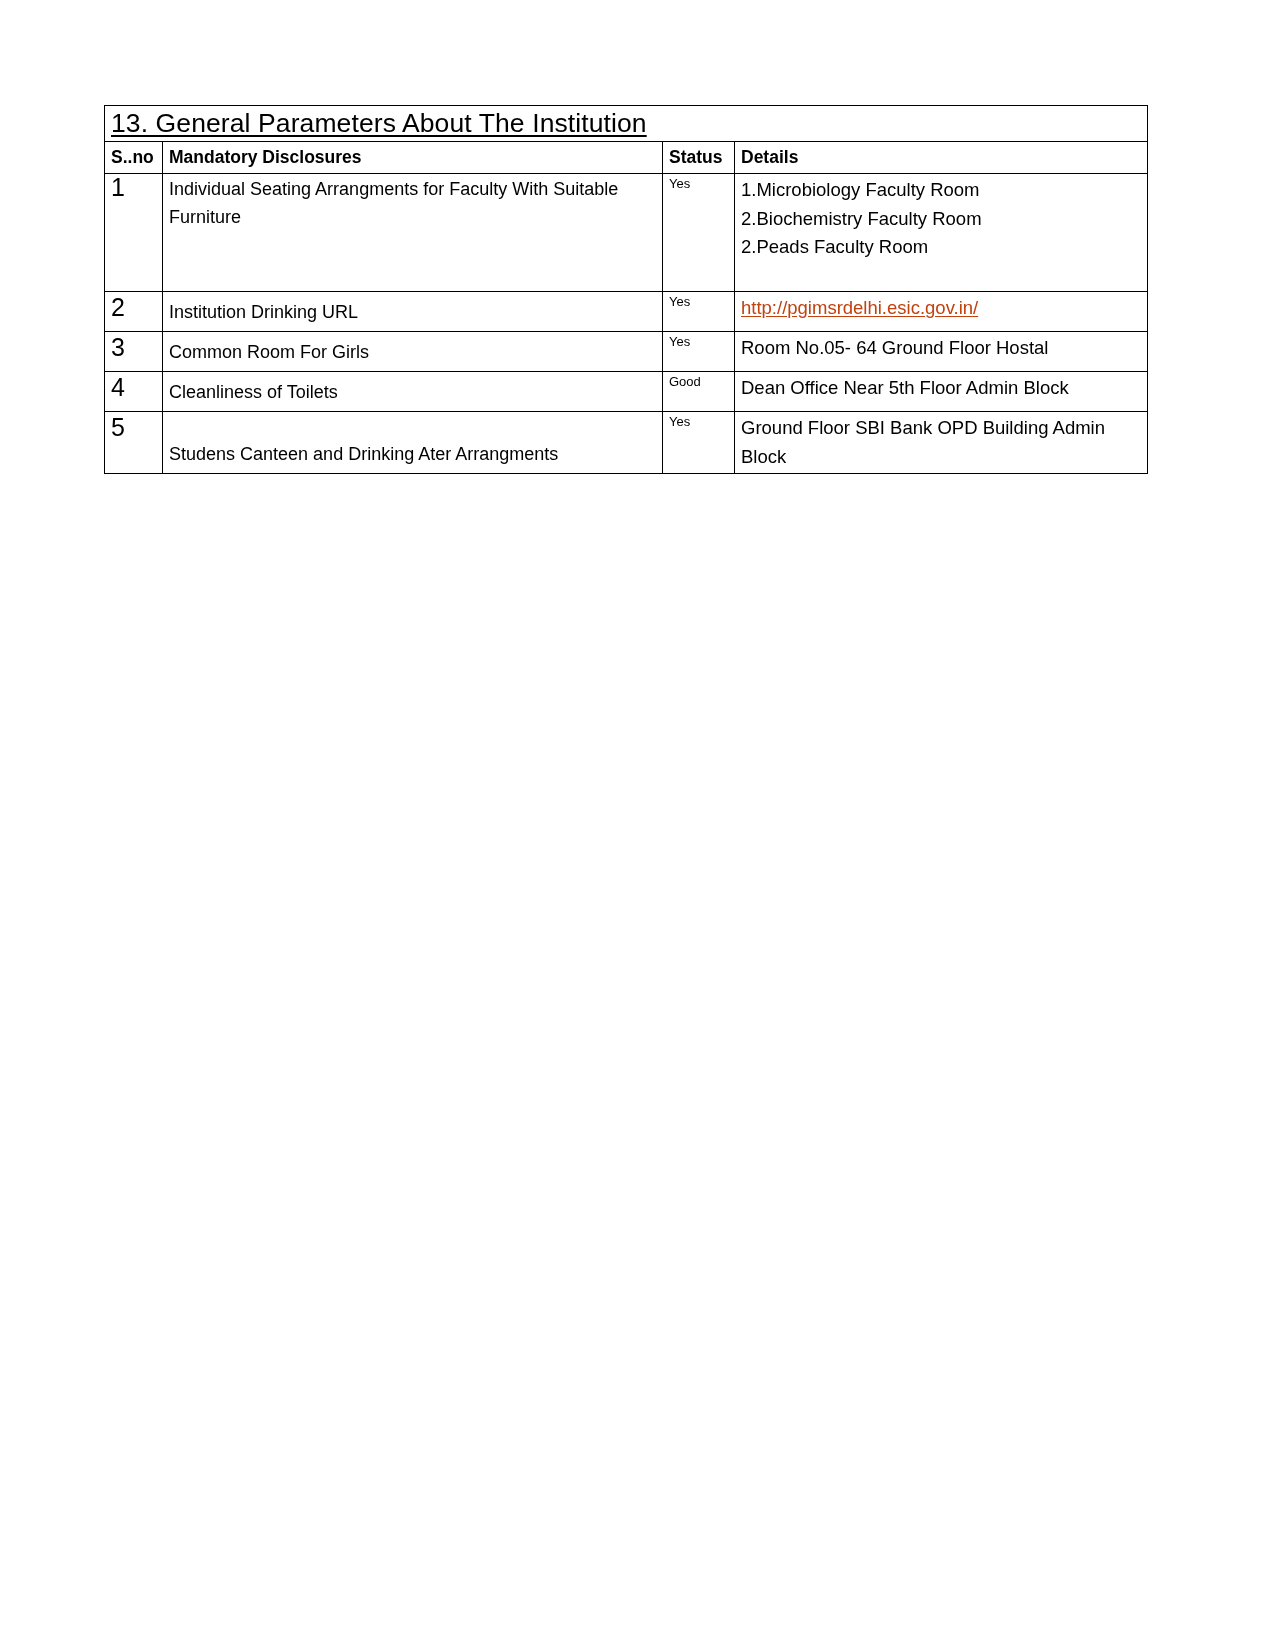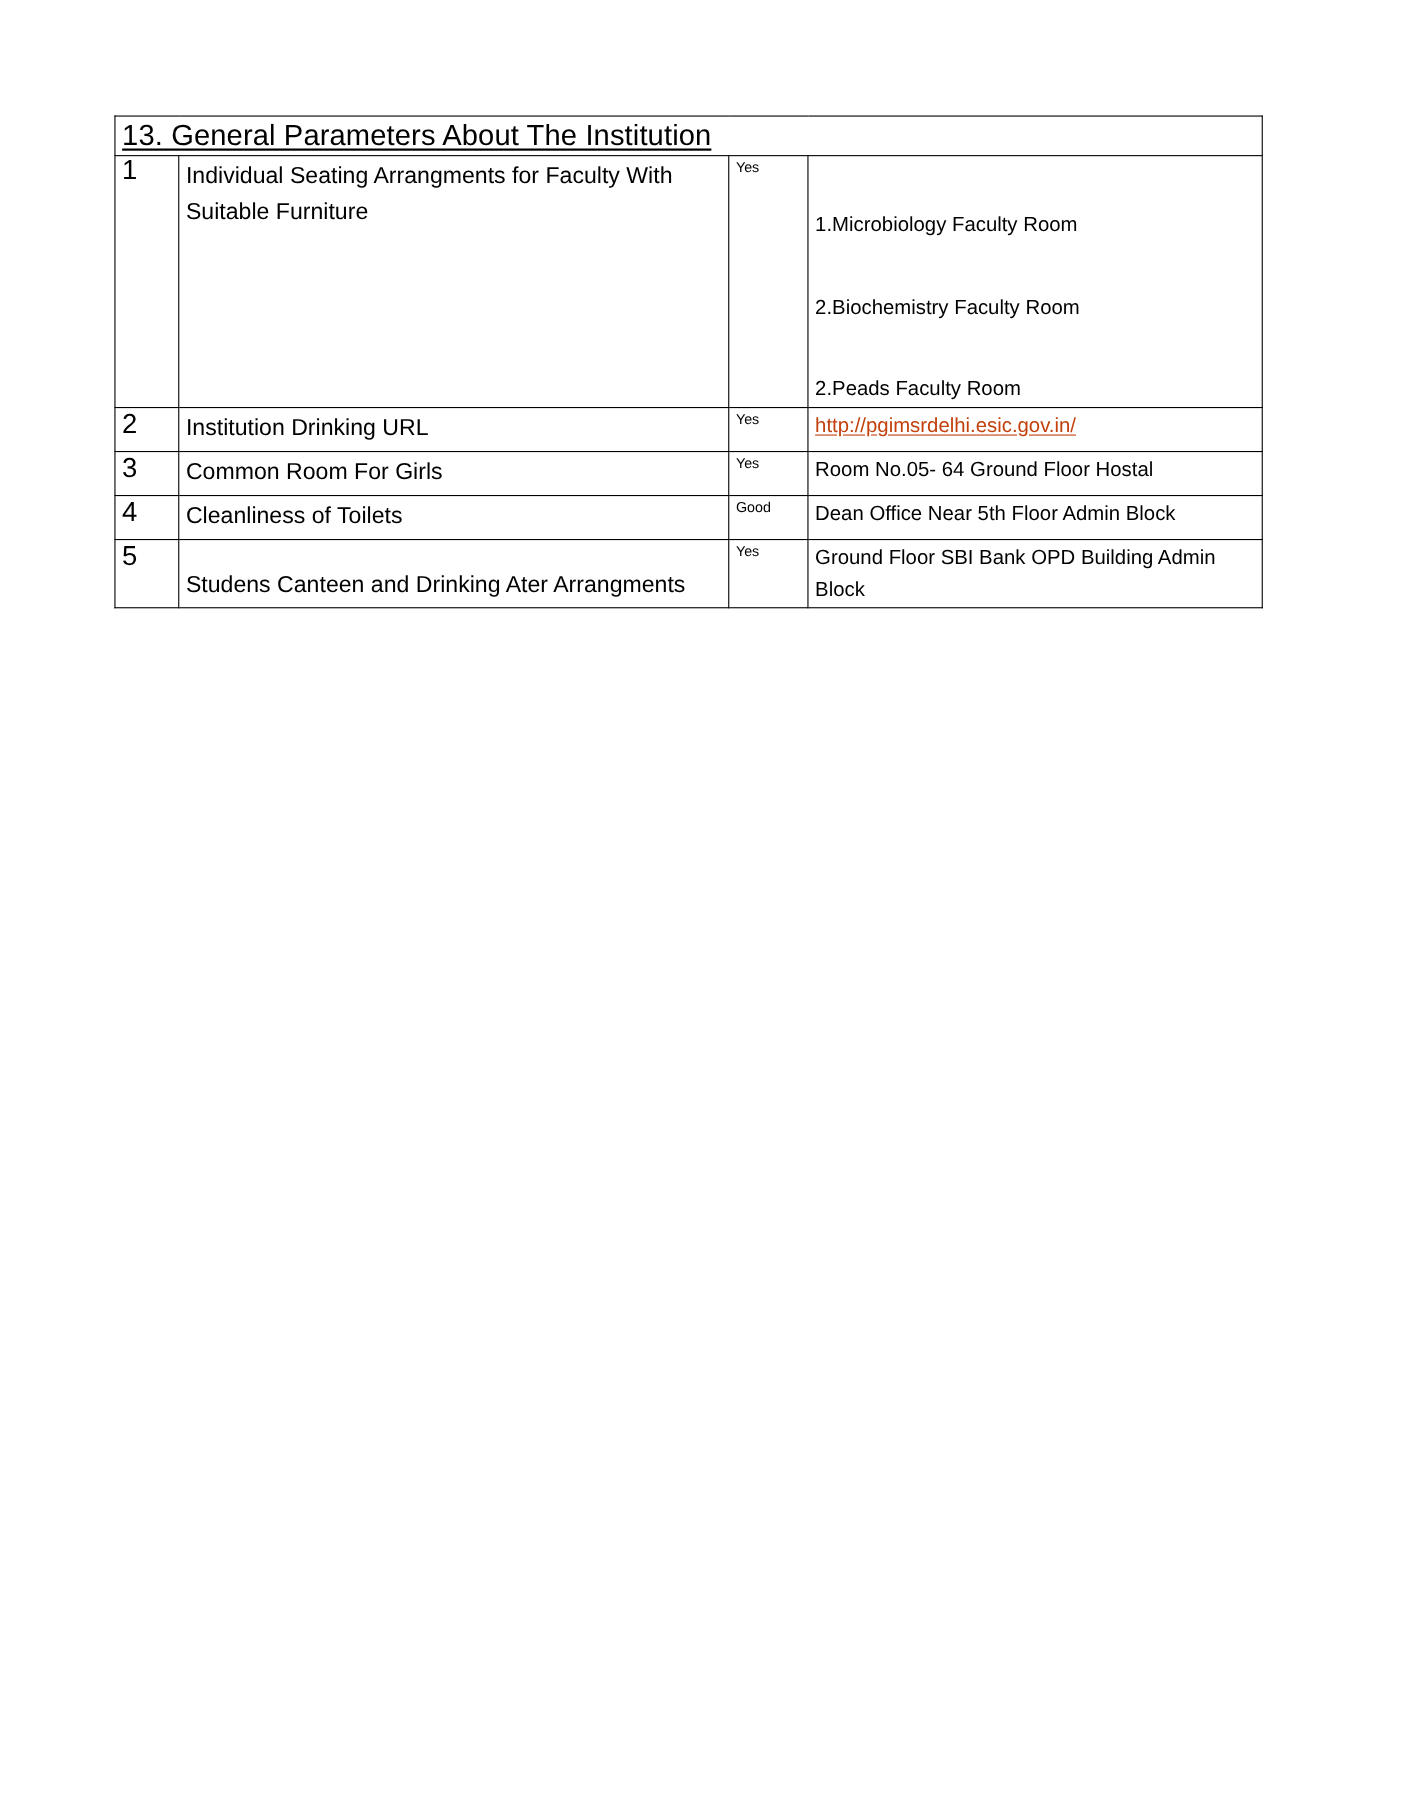--- a/index.html
+++ b/index.html
@@ -59,21 +59,21 @@
   .col-stat  { width: 72px; }
   .col-det   { width: 413px; }
 
   .sno {
     font-size: 25px;
     line-height: 1.05;
     padding-top: 2px;
     padding-left: 6px;
   }
   .disc {
-    font-size: 21px;
+    font-size: 18px;
     line-height: 1.55;
     padding-top: 6px;
   }
   .disc.bottom {
     vertical-align: bottom;
     padding-bottom: 4px;
   }
   .stat {
     font-size: 13px;
     text-align: center;
@@ -90,38 +90,44 @@
     color: #c2410c;
     text-decoration: underline;
     text-underline-offset: 2px;
   }
   .row1 .sno { padding-top: 0px; }
   .r1-h { height: 118px; }
   .r2-h { height: 40px; }
   .r3-h { height: 40px; }
   .r4-h { height: 40px; }
   .r5-h { height: 58px; }
-  .det-line { display: block; margin-top: 46px; }
+  .det-line { display: block; }
   .mid-v { vertical-align: middle; }
   .bot-v { vertical-align: bottom; }
 </style>
 </head>
 <body>
 
 <div class="page">
   <table class="doc-table">
     <colgroup>
       <col class="col-sno">
       <col class="col-disc">
       <col class="col-stat">
       <col class="col-det">
     </colgroup>
     <tbody>
       <tr>
         <td class="title-cell" colspan="4"><span class="u">13. General Parameters About The Institution</span></td>
+      </tr>
+      <tr class="hdr">
+        <td>S..no</td>
+        <td>Mandatory Disclosures</td>
+        <td>Status</td>
+        <td>Details</td>
       </tr>
 
       <tr class="row1 r1-h">
         <td class="sno">1</td>
         <td class="disc">Individual Seating Arrangments for Faculty With Suitable Furniture</td>
         <td class="stat mid-v">Yes</td>
         <td class="det">
           <span class="det-line">1.Microbiology Faculty Room</span>
           <span class="det-line">2.Biochemistry Faculty Room</span>
           <span class="det-line">2.Peads Faculty Room</span>

